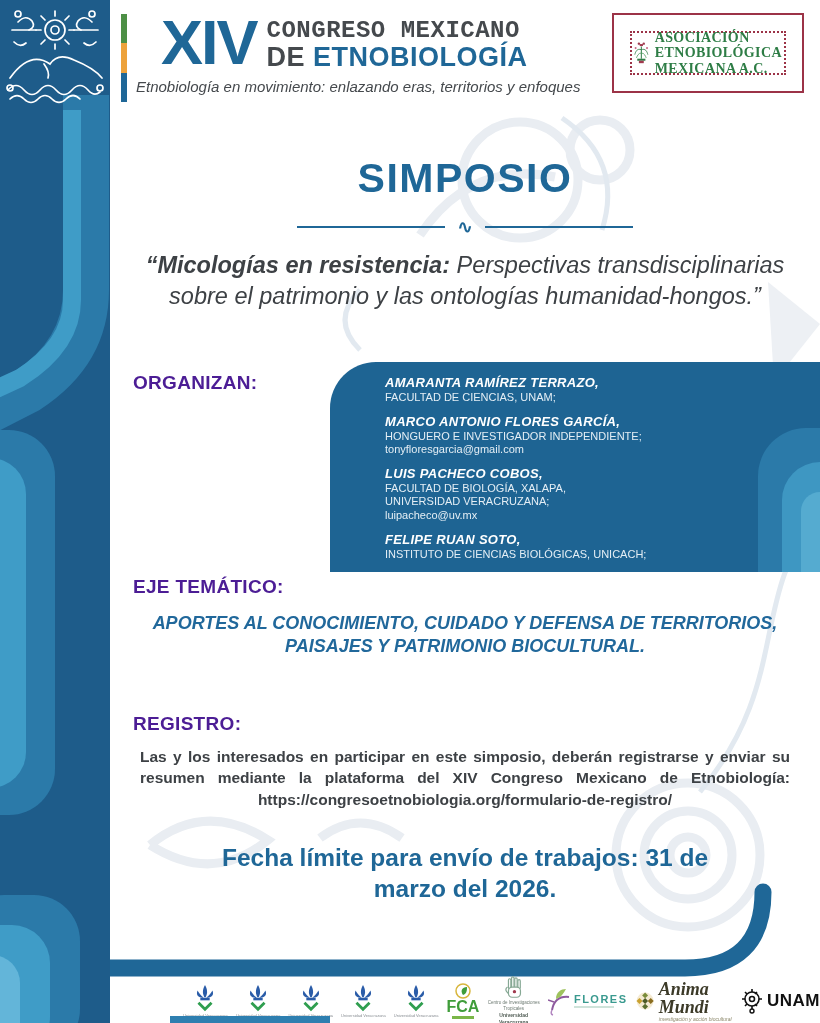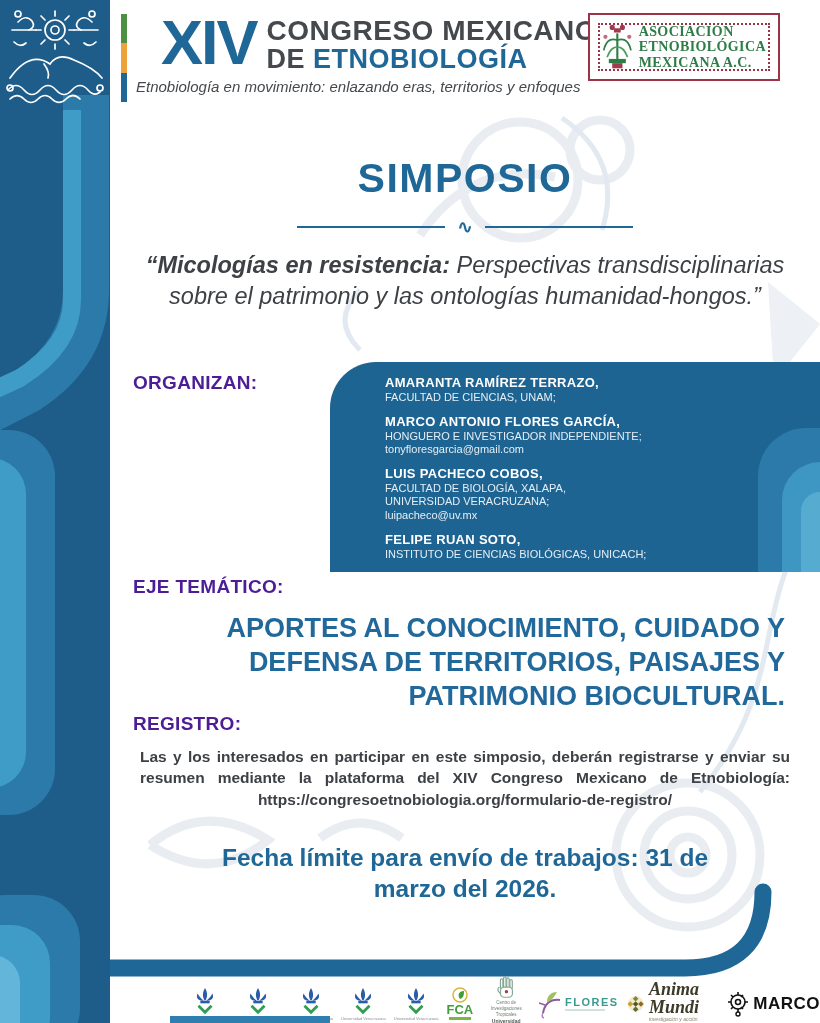--- a/index.html
+++ b/index.html
@@ -11,26 +11,26 @@
   .sidebar{position:absolute;left:0;top:0;width:110px;height:1023px;background:#1e5c8a;z-index:2;overflow:hidden;}
   .sidebar svg{position:absolute;left:0;top:0;}
   .codex{position:absolute;left:0;top:0;}
   
   .tricolor{position:absolute;left:121px;top:14px;width:6px;height:88px;z-index:3;}
   .tricolor div{width:6px;height:29.3px;}
   .header-text{position:absolute;left:136px;top:12px;z-index:3;}
   .h-row{display:flex;align-items:center;margin-left:25px;}
   .roman{font-size:63px;font-weight:800;color:#1f6797;letter-spacing:-2px;line-height:0.98;}
   .congress{margin-left:10px;margin-top:3px;line-height:1.05;}
-  .c1{font-size:28px;font-weight:600;color:#45494d;letter-spacing:0.5px;}
+  .c1{font-size:24px;font-weight:600;color:#45494d;letter-spacing:0.5px;font-family:Liberation Mono, monospace;}
   .c2{font-size:27px;font-weight:600;color:#45494d;letter-spacing:0.5px;}
   .c2 .accent{font-weight:800;color:#1f6797;}
   .tagline{margin-top:4px;font-size:15px;font-style:italic;color:#45494d;}
-  .aem{position:absolute;left:588px;top:13px;width:192px;height:68px;z-index:3;
-       border:2px solid #9c3347;background:#fff;box-sizing:border-box;padding:8px;}
+  .aem{position:absolute;left:612px;top:13px;width:192px;height:80px;z-index:3;
+       border:2px solid #9c3347;background:#fff;box-sizing:border-box;padding:16px;}
   .aem-inner{width:100%;height:100%;border:2px dotted #9c3347;box-sizing:border-box;
        display:flex;align-items:center;justify-content:center;gap:6px;padding:2px;}
   .aem-text{font-family:"Liberation Serif",serif;font-weight:700;color:#2e7d46;
        font-size:14px;line-height:1.12;letter-spacing:0.4px;}
   
   .content{position:absolute;left:110px;top:0;right:0;height:100%;z-index:1;}
   .simposio{position:absolute;top:155px;left:0;right:0;text-align:center;
        font-size:41px;font-weight:800;color:#1f6797;letter-spacing:1.5px;}
   .divider{position:absolute;top:222px;left:0;right:0;display:flex;align-items:center;justify-content:center;gap:12px;color:#1f6797;}
   .divider .line{width:148px;height:2px;background:#1f6797;}
@@ -40,37 +40,37 @@
   .quote .lead{font-weight:700;}
   .label{position:absolute;left:23px;font-size:19px;font-weight:700;color:#4c1d95;letter-spacing:0.3px;}
   .org-label{top:372px;}
   .org-box{position:absolute;left:220px;top:362px;right:0;height:210px;background:#1e6493;
        border-top-left-radius:46px;overflow:hidden;}
   .box-deco1{position:absolute;right:0;bottom:0;width:62px;height:144px;background:#2b7aa9;border-top-left-radius:48px;}
   .box-deco2{position:absolute;right:0;bottom:0;width:38px;height:110px;background:#3e97c2;border-top-left-radius:40px;}
   .box-deco3{position:absolute;right:0;bottom:0;width:19px;height:80px;background:#55abd0;border-top-left-radius:30px;}
   .org-entries{position:relative;z-index:2;padding:13px 10px 10px 55px;}
   .org-entry{margin-bottom:10px;}
-  .org-name{font-size:13px;font-weight:700;color:#ffffff;letter-spacing:0.3px;line-height:1.2;}
+  .org-name{font-size:13px;font-weight:700;color:#ffffff;letter-spacing:0.3px;line-height:1.2;font-style:italic;}
   .org-line{font-size:11px;color:#e4eef5;line-height:1.22;}
   .eje-label{top:576px;}
-  .eje-text{position:absolute;top:612px;left:0;right:0;margin:auto;max-width:640px;text-align:right;
-       font-size:27px;font-weight:700;color:#21689b;line-height:1.25;}
+  .eje-text{position:absolute;top:612px;left:0;right:0;margin:auto;max-width:640px;text-align:center;
+       font-size:18px;font-weight:700;color:#21689b;line-height:1.25;font-style:italic;}
   .reg-label{top:713px;}
   .reg-text{position:absolute;top:746px;left:0;right:0;margin:auto;max-width:650px;
        font-size:15.5px;font-weight:600;color:#3d4145;line-height:1.38;
        text-align:justify;text-align-last:center;}
   .deadline{position:absolute;top:843px;left:0;right:0;margin:auto;max-width:545px;text-align:center;
        font-size:24.5px;font-weight:800;color:#1f6797;line-height:1.25;}
   
   .band{position:absolute;left:0;top:0;z-index:1;}
   .footer-logos{position:absolute;left:183px;top:976px;display:flex;align-items:center;gap:8px;z-index:3;}
   .logo-item{display:flex;flex-direction:column;align-items:center;justify-content:center;}
   .uv-cap{font-size:4px;color:#8a8f94;margin-top:1px;white-space:nowrap;}
-  .fca-t{font-size:13px;font-weight:800;color:#3f9d3a;line-height:1;text-align:right;}
+  .fca-t{font-size:16px;font-weight:800;color:#3f9d3a;line-height:1;text-align:right;}
   .fca-bar{width:22px;height:3px;background:#7ab648;margin-top:1px;}
   .citro-cap{font-size:4.5px;color:#6d7a72;line-height:1.3;text-align:center;}
   .citro-cap b{font-size:5px;color:#4e5a52;}
   .inecol-row{display:flex;align-items:center;gap:2px;}
   .inecol-t{font-size:11px;font-weight:600;color:#3a9a8f;letter-spacing:1.5px;}
   .inecol-sub{width:40px;height:2px;background:#cfe3da;margin-top:1px;}
   .anima-row{display:flex;align-items:center;gap:5px;}
   .anima-text{display:flex;flex-direction:column;}
   .anima-t{font-family:"Liberation Serif",serif;font-style:italic;font-weight:700;font-size:18px;color:#3c3a28;line-height:1;}
   .anima-s{font-size:5px;color:#8a8668;font-style:italic;}
@@ -344,21 +344,21 @@
     <div class="logo-item">
       <div class="inah-row">
         <svg width="24" height="26" viewBox="0 0 24 26">
           <g fill="none" stroke="#111" stroke-width="1.6">
             <circle cx="12" cy="11" r="7"></circle>
             <path d="M12 1 v3 M12 18 v3 M2 11 h3 M19 11 h3 M5 4 l2 2 M17 4 l-2 2 M5 18 l2 -2 M17 18 l-2 -2"></path>
             <circle cx="12" cy="11" r="2.5"></circle>
           </g>
           <circle cx="12" cy="23" r="2" fill="none" stroke="#111" stroke-width="1.4"></circle>
         </svg>
-        <div class="inah-t">MARCO</div>
+        <div class="inah-t">UNAM</div>
       </div>
     </div>
 
   </div>
 
   <div class="bottom-strip"></div>
 
 </div>
 
 </body></html>

